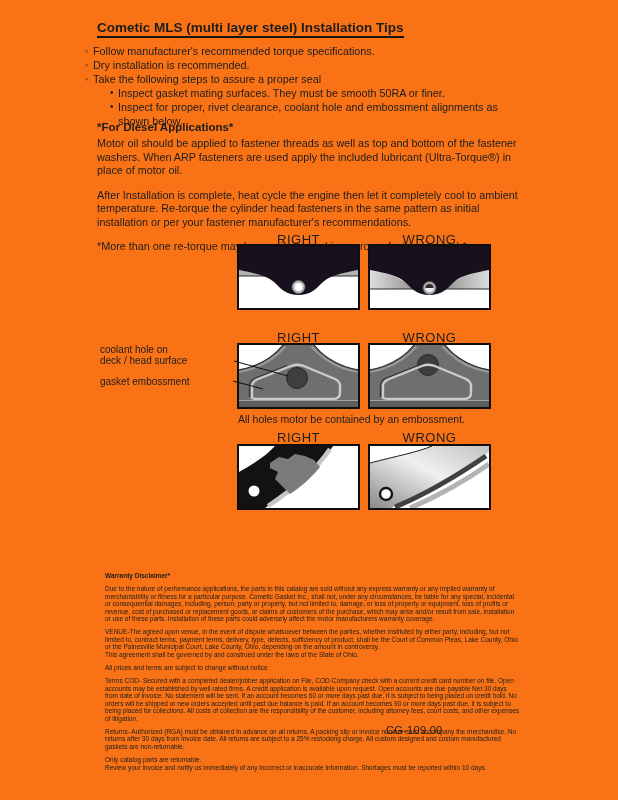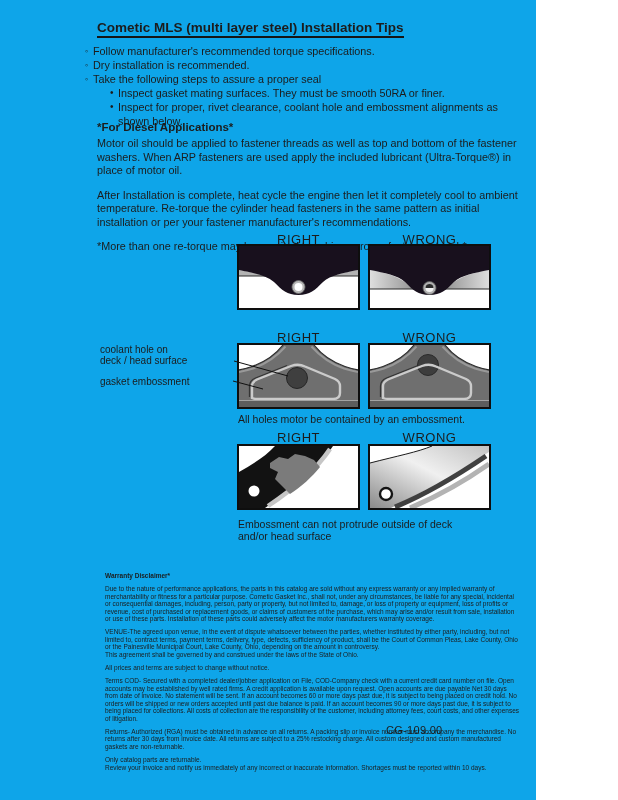--- a/index.html
+++ b/index.html
@@ -1,16 +1,16 @@
 <!DOCTYPE html>
 <html><head>
 <meta charset="utf-8">
 <style>
   html,body{margin:0;padding:0;background:#ffffff;}
-  .page{position:relative;width:536px;height:800px;background:#0ea5e9;overflow:hidden;
+  .page{position:relative;width:618px;height:800px;background:#f97316;overflow:hidden;
         font-family:"Liberation Sans", sans-serif;color:#1c1c1c;text-decoration:underline;}
   .title{position:absolute;left:97px;top:20px;font-size:13.5px;font-weight:bold;margin:0;}
   .title span{display:inline-block;border-bottom:2px solid #151515;padding-bottom:1px;}
   .tips{position:absolute;left:85px;top:44px;width:445px;margin:0;padding:0;list-style:none;
         font-size:10.8px;line-height:14px;}
   .tips li{display:flex;}
   .tips li .mk{width:8px;flex:0 0 8px;font-size:9px;line-height:14px;}
   .tips li.lvl2{margin-left:25px;}
   .tips li.lvl2 .mk{font-size:10px;}
   .diesel{position:absolute;left:97px;top:121px;width:436px;}
@@ -170,24 +170,20 @@
         </linearGradient>
       </defs>
       <rect x="0" y="0" width="119" height="62" fill="#ffffff"></rect>
       <path d="M0,17 C27,10 48,6 62,0 H119 V6 C87,27 53,46 21,62 H0 Z" fill="url(#gr3)"></path>
       <path d="M119,18 C92,37 66,51 40,62" stroke="#b3b3b3" stroke-width="5" fill="none"></path>
       <path d="M116,10 C85,31 54,49 25,61" stroke="#404040" stroke-width="5" fill="none"></path>
       <path d="M0,17 C27,10 48,6 62,0" stroke="#1a1a1a" stroke-width="1" fill="none"></path>
       <circle cx="16" cy="48" r="6" fill="#ffffff" stroke="#141414" stroke-width="2.4"></circle>
     </svg>
 
-    <div class="dcaption" style="top:92px;">
-      <div>Embossment can not protrude outside of deck</div>
-      <div>and/or head surface</div>
-    </div>
   </div>
 
   <div class="legal">
     <h3>Warranty Disclaimer*</h3>
     <p>Due to the nature of performance applications, the parts in this catalog are sold without any express warranty or any implied warranty of merchantability or fitness for a particular purpose.  Cometic Gasket Inc., shall not, under any circumstances, be liable for any special, incidental or consequential damages, including, person, party or property, but not limited to, damage, or loss of property or equipment, loss of profits or revenue, cost of purchased or replacement goods, or claims of customers of the purchase, which may arise and/or result from sale, installation or use of these parts.  Installation of these parts could adversely affect the motor manufacturers warranty coverage.</p>
     <p>VENUE-The agreed upon venue, in the event of dispute whatsoever between the parties, whether instituted by either party, including, but not limited to, contract terms, payment terms, delivery, type, defects, sufficiency of product, shall be the Court of Common Pleas, Lake County, Ohio or the Painesville Municipal Court, Lake County, Ohio, depending on the amount in controversy.
 This agreement shall be governed by and construed under the laws of the State of Ohio.</p>
     <p>All prices and terms are subject to change without notice.</p>
     <p>Terms COD- Secured with a completed dealer/jobber application on File, COD-Company check with a current credit card number on file.  Open accounts may be established by well rated firms.  A credit application is available upon request.  Open accounts are due payable Net 30 days from date of invoice.  No statement will be sent.  If an account becomes 60 or more days past due, it is subject to being placed on credit hold.  No orders will be shipped or new orders accepted until past due balance is paid.  If an account becomes 90 or more days past due, it is subject to being placed for collections.  All costs of collection are the responsibility of the customer, including attorney fees, court costs, and other expenses of litigation.</p>
     <p>Returns- Authorized (RGA) must be obtained in advance on all returns.  A packing slip or invoice number must accompany the merchandise.  No returns after 30 days from invoice date.  All returns are subject to a 25% restocking charge.  All custom designed and custom manufactured gaskets are non-returnable.</p>

